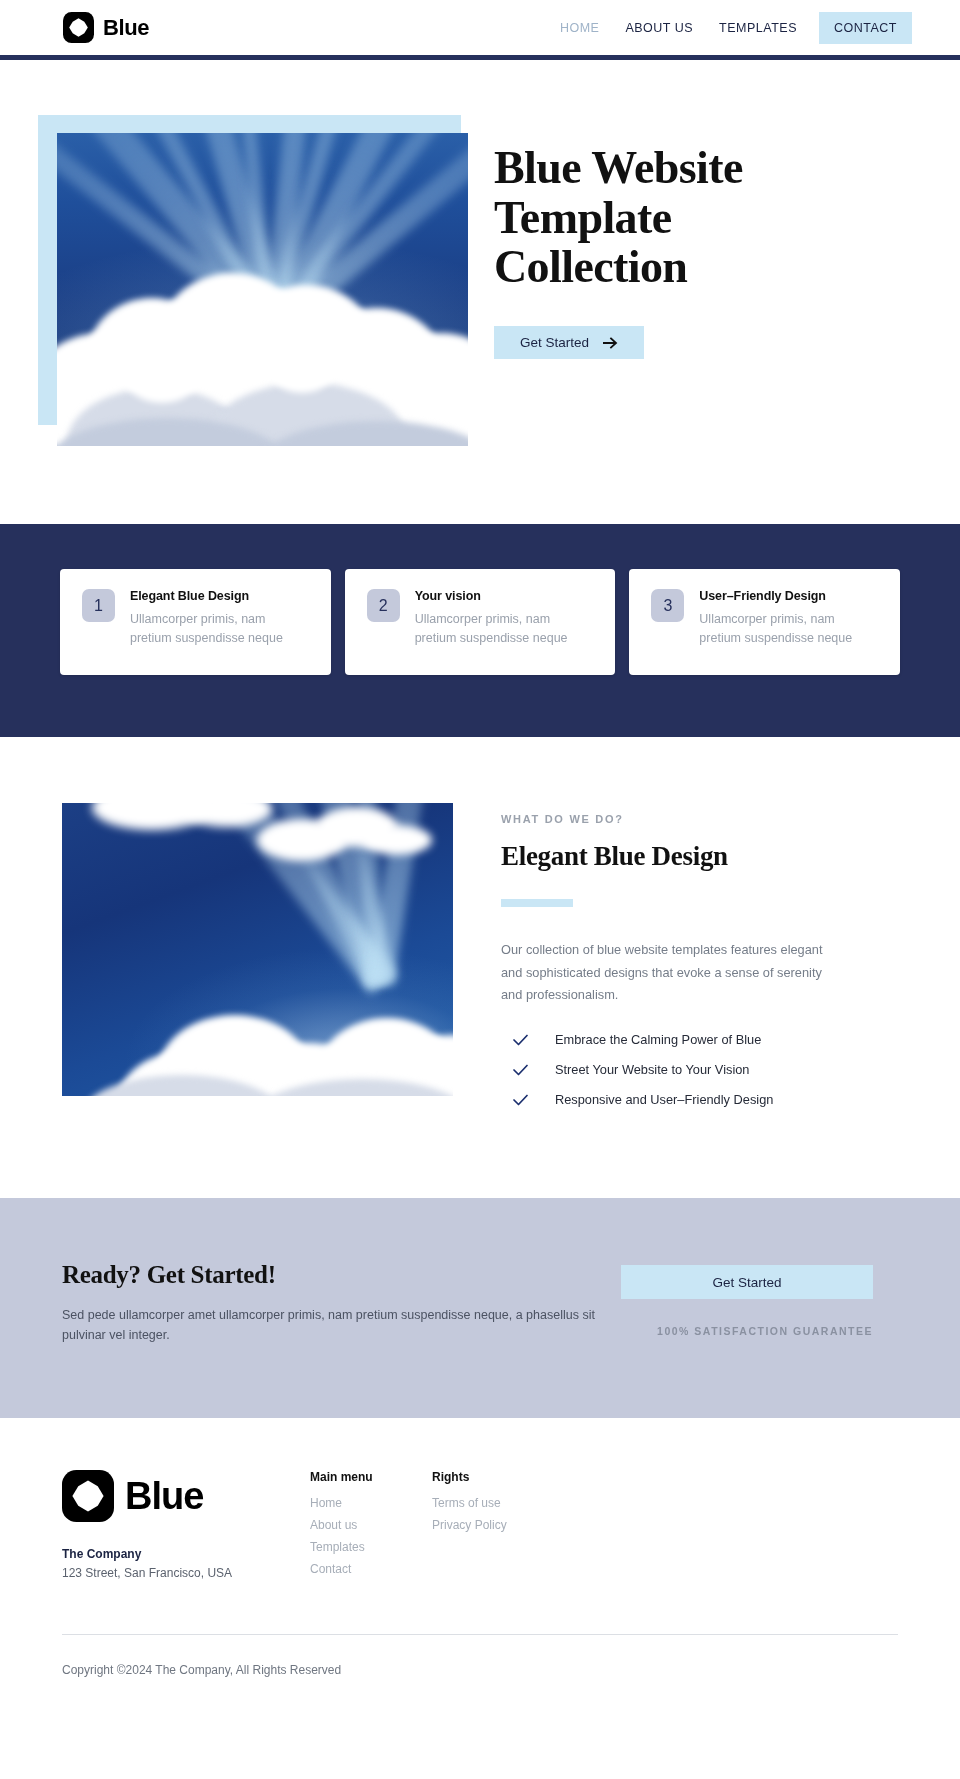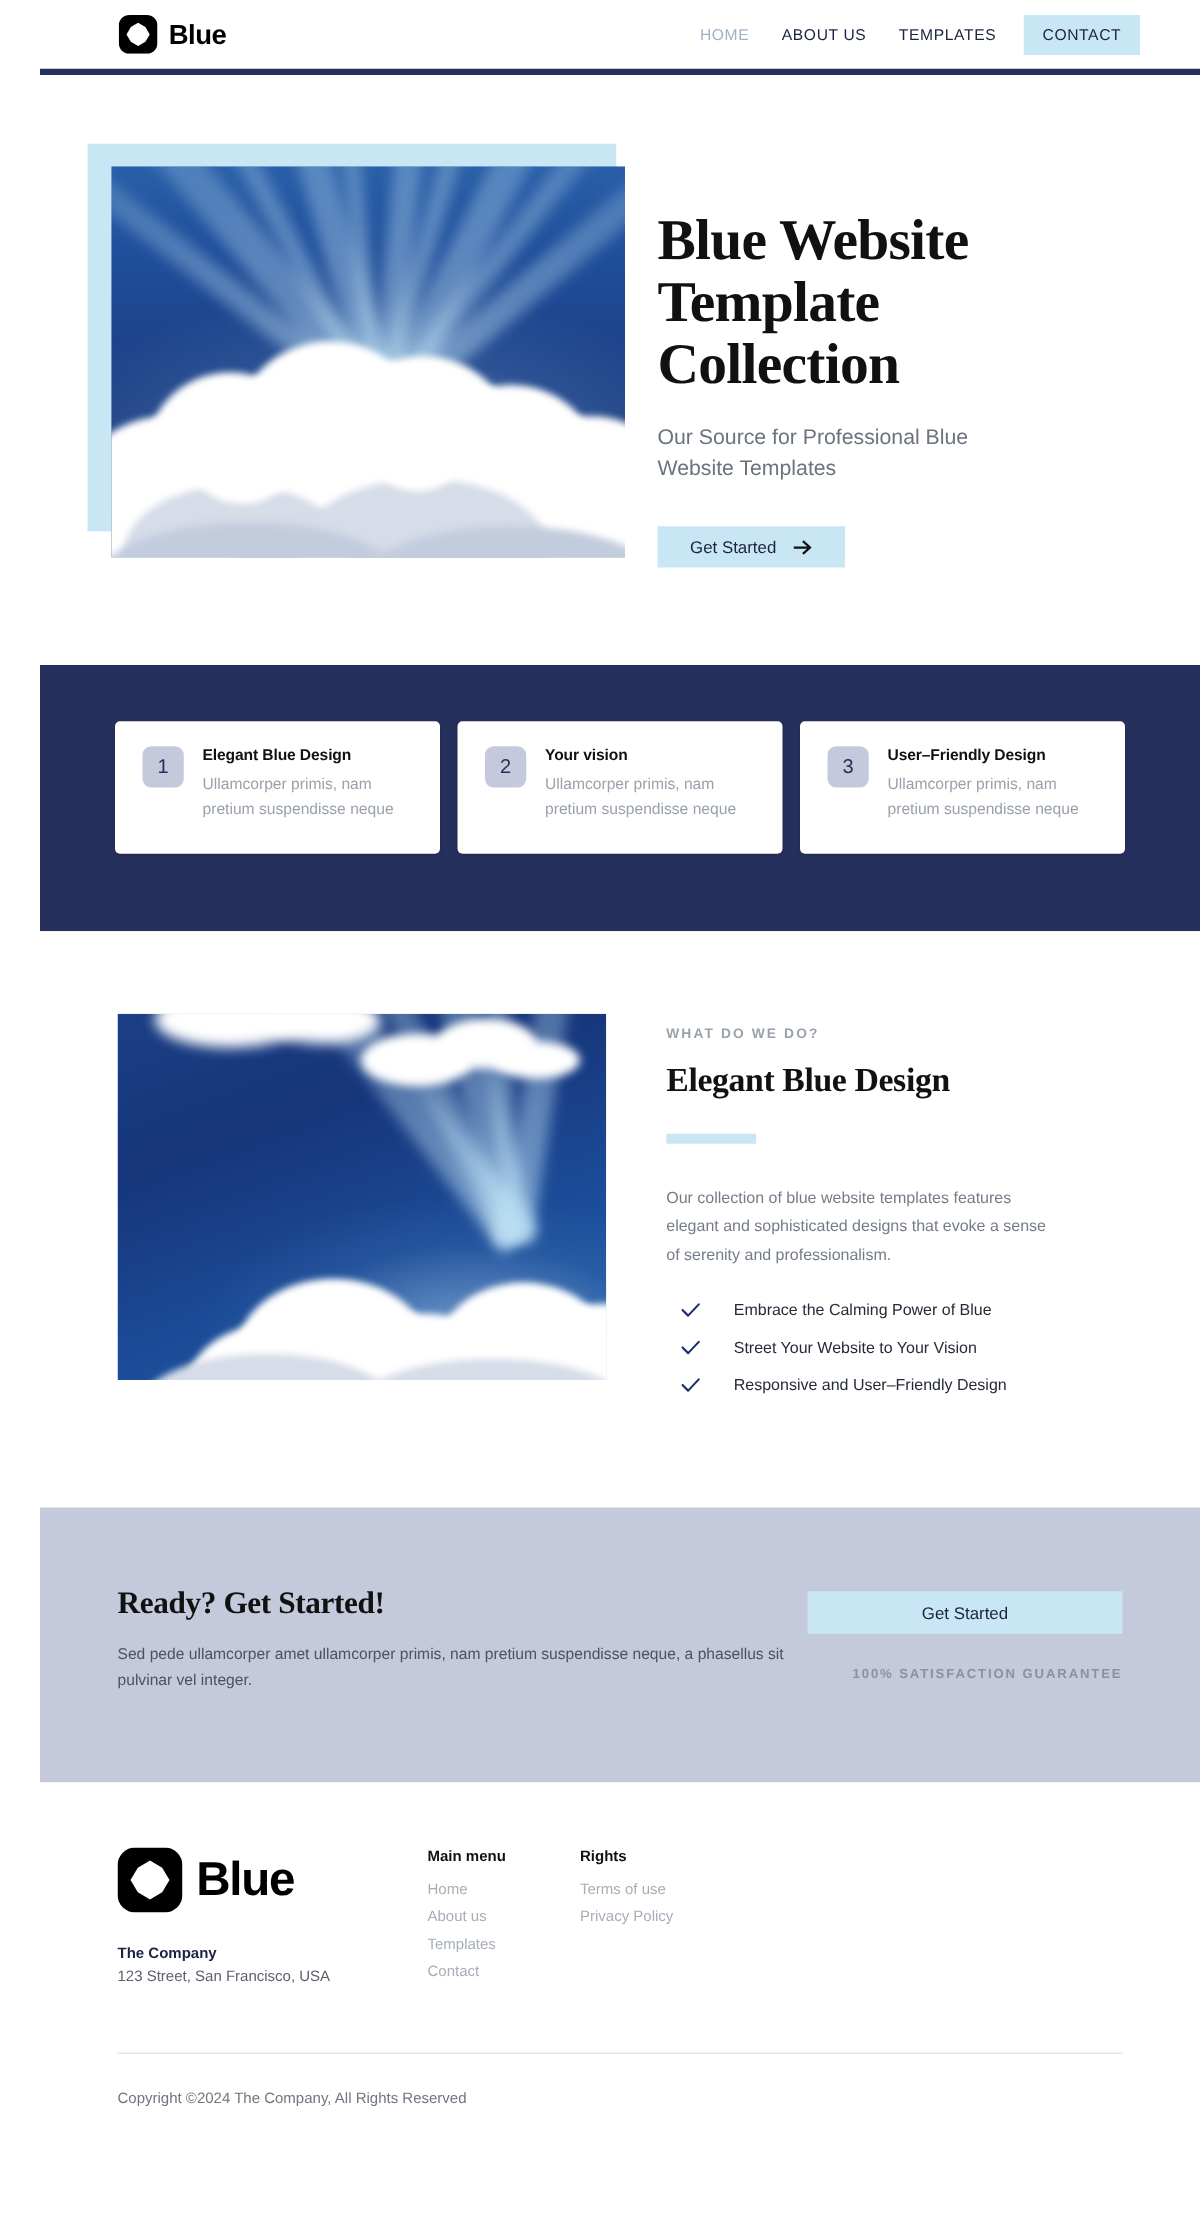--- a/index.html
+++ b/index.html
@@ -8,21 +8,21 @@
     width: 960px;
     background: #ffffff;
   }
 
   body {
     font-family: "Liberation Sans", sans-serif;
     color: #1b2342;
     -webkit-font-smoothing: antialiased;
   }
 
-  .page { width: 960px; position: relative; overflow: hidden; padding-left: 32px; }
+  .page { width: 960px; position: relative; overflow: hidden; }
 
   
   .header {
     height: 55px;
     background: #ffffff;
     display: flex;
     align-items: center;
     padding: 0 48px 0 63px;
   }
   .brand {
@@ -100,21 +100,20 @@
     padding: 28px 48px 0 24px;
   }
   .hero-title {
     font-family: "Liberation Serif", serif;
     font-weight: 700;
     font-size: 46px;
     line-height: 1.08;
     letter-spacing: -0.6px;
     color: #111111;
     max-width: 300px;
-    margin-top: 24px;
   }
   .hero-sub {
     margin-top: 22px;
     font-size: 17px;
     line-height: 1.45;
     color: #6b7280;
     max-width: 300px;
   }
   .btn-primary {
     display: inline-flex;
@@ -442,21 +441,20 @@
           <div class="puff dim2" style="left:-10px;top:285px; width:240px; height:90px;"></div>
           <div class="puff dim2" style="left:200px;top:288px; width:240px; height:90px;"></div>
           <div class="puff" style="left:60px;  top:190px; width:90px;  height:80px;"></div>
           <div class="puff" style="left:205px; top:185px; width:80px;  height:75px;"></div>
         </div>
       </div>
     </div>
 
     <div class="hero-text">
       <h1 class="hero-title">Blue Website Template Collection</h1>
-      <p class="hero-sub">Our Source for Professional Blue Website Templates</p>
       <button class="btn-primary">
         <span>Get Started</span>
         <svg class="arrow-icon" width="15" height="12" viewBox="0 0 15 12">
           <path d="M0 6h12M8 1.5L13 6l-5 4.5" stroke="#111" stroke-width="1.8" fill="none" stroke-linecap="square"></path>
         </svg>
       </button>
     </div>
   </section>
 
   <section class="steps-band">

